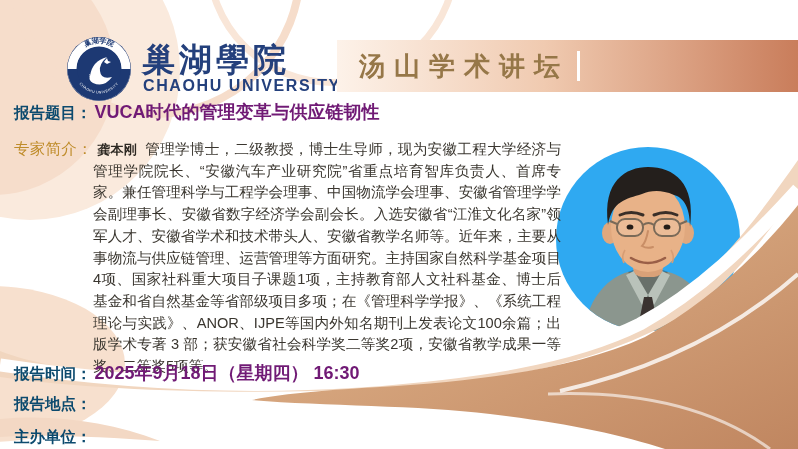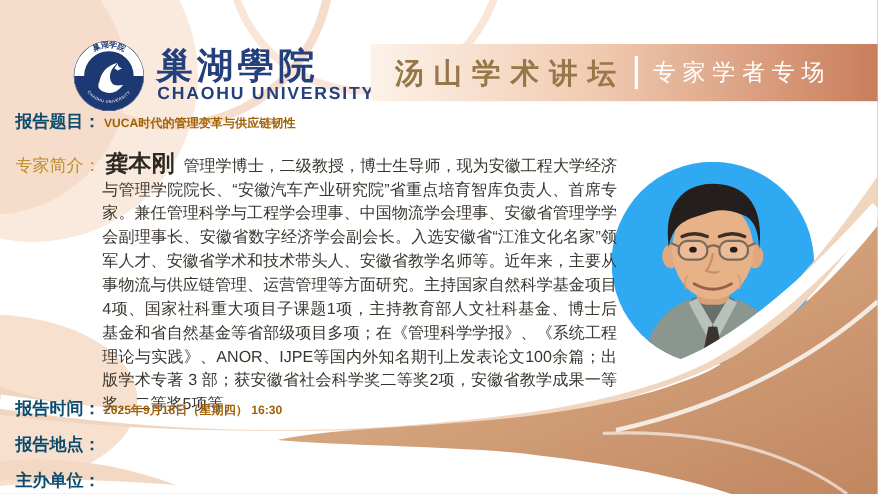--- a/index.html
+++ b/index.html
@@ -20,32 +20,32 @@
   .univ-en{position:absolute;left:143px;top:77px;font-size:16px;font-weight:bold;color:#24407c;letter-spacing:1.6px;white-space:nowrap;}
   .banner{position:absolute;left:337px;top:40px;width:461px;height:52px;
     background:linear-gradient(90deg,#fdf2e9 0%,#f0cab0 45%,#c97d5b 100%);
     display:flex;align-items:center;}
   .banner .series{font-size:26px;font-weight:bold;color:#967748;letter-spacing:9px;margin-left:22px;white-space:nowrap;}
   .banner .divider{width:2.5px;height:30px;background:#ffffff;margin:0 14px 0 8px;color:transparent;overflow:hidden;flex:0 0 auto;}
   .banner .session{font-family:"Liberation Serif","DejaVu Serif",serif;font-size:21px;color:#ffffff;letter-spacing:6px;white-space:nowrap;}
   
   .row{position:absolute;left:14px;display:flex;align-items:baseline;z-index:3;white-space:nowrap;}
   .row .lbl{font-size:15.5px;font-weight:bold;color:#0c4a6e;}
-  .row .val{font-size:11px;font-weight:bold;color:#a16207;margin-left:3px;}
+  .row .val{font-size:18px;font-weight:bold;color:#701a75;margin-left:3px;}
   .row-topic{top:100px;}
   .row-time{top:361px;justify-content:center;}
   .row-loc{top:394px;}
   .row-org{top:427px;gap:20px;}
   
   .bio{position:absolute;left:14px;top:138px;width:547px;z-index:3;
     font-size:14.6px;line-height:21.7px;color:#3a362f;
     text-align:justify;text-justify:inter-ideograph;}
   .bio p{margin:0;padding-left:79px;text-indent:-79px;}
   .bio .lbl{font-size:15.5px;font-weight:normal;color:#bf8c2a;}
-  .bio .name{font-size:21px;font-weight:bold;color:#2c2822;margin-right:4px;}
+  .bio .name{font-size:13px;font-weight:bold;color:#2c2822;margin-right:4px;}
   
   .photo{position:absolute;left:556px;top:147px;width:184px;height:184px;border-radius:50%;overflow:hidden;z-index:1;}
   
   .swoosh{position:absolute;left:0;top:119px;width:798px;height:330px;z-index:2;}
 </style>
 </head>
 <body>
 
 <div class="poster">
 
@@ -135,21 +135,20 @@
       </text>
       <path d="M24,40 Q26,25 41,21 Q33,28 34,35 Q35,44 46,41 Q38,52 27,47 Q22,44 24,40 Z" fill="#ffffff"></path>
       <path d="M38,26 l3,-4 l1,3 l3,1 l-4,2 Z" fill="#ffffff"></path>
       <text x="23" y="41" font-size="3" fill="#ffffff">1977</text>
     </svg>
     <div class="univ-cn">巢湖學院</div>
     <div class="univ-en">CHAOHU UNIVERSITY</div>
     <div class="banner">
       <span class="series">汤山学术讲坛</span>
       <span class="divider"></span>
-      <span class="session">专家学者专场</span>
     </div>
   </div>
 
   <div class="row row-topic">
     <span class="lbl">报告题目：</span>
     <span class="val">VUCA时代的管理变革与供应链韧性</span>
   </div>
 
   <div class="bio">
     <p>

